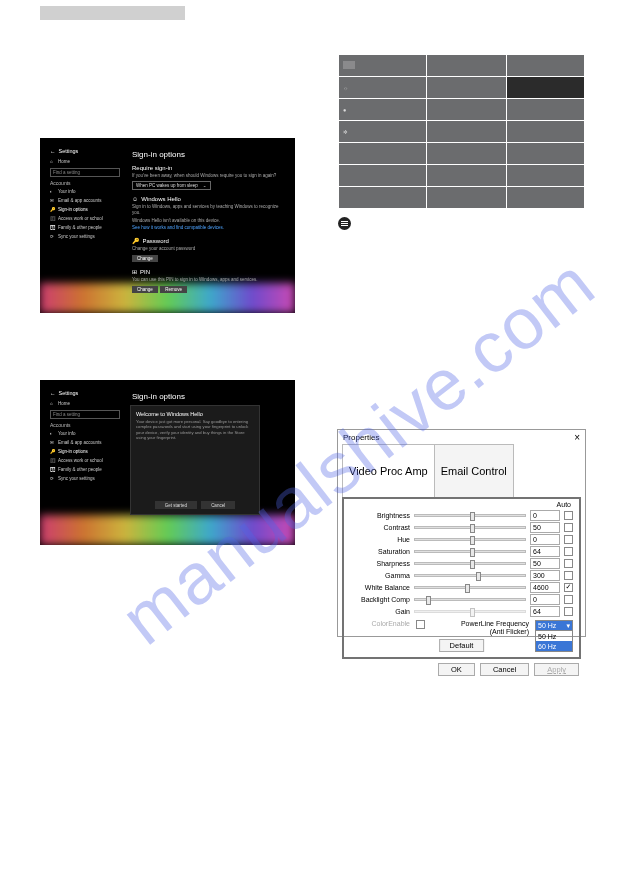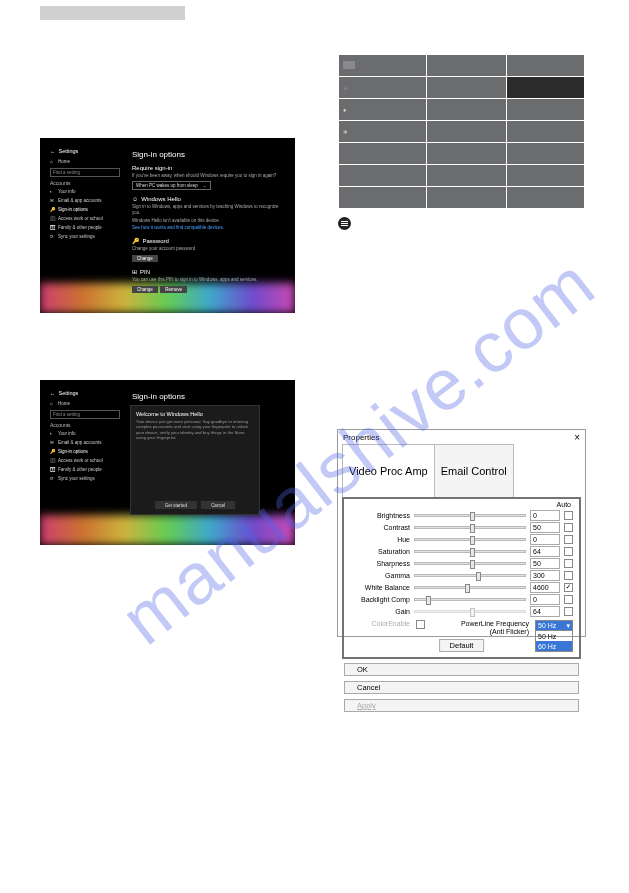--- a/index.html
+++ b/index.html
@@ -182,21 +182,21 @@
 .propdlg .plfreq .droplist {
   border:1px solid #888; border-top:none;
 }
 .propdlg .plfreq .dropopt { height:10px; font-size:7px; padding:0 2px; display:flex; align-items:center;}
 .propdlg .plfreq .dropopt.sel { background:#3a76d6; color:#fff;}
 .propdlg .defbtn {
   position:absolute; bottom:5px; left:50%; transform:translateX(-50%);
   border:1px solid #aaa; padding:1px 10px; font-size:7.5px; background:#f4f4f4;
 }
 .propdlg .bottombtns {
-  display:flex; justify-content:flex-end; gap:5px; padding:4px 6px;flex-direction:column;
+  display:flex; justify-content:flex-end; gap:5px; padding:4px 6px;
 }
 .propdlg .bottombtns .b {
   border:1px solid #aaa; padding:1px 12px; font-size:7.5px; background:#f4f4f4;
 }
 .propdlg .bottombtns .b.dis { color:#aaa;text-decoration:underline;}
 </style>
 </head>
 <body>
 
 <div class="watermark">manualshive.com</div>

